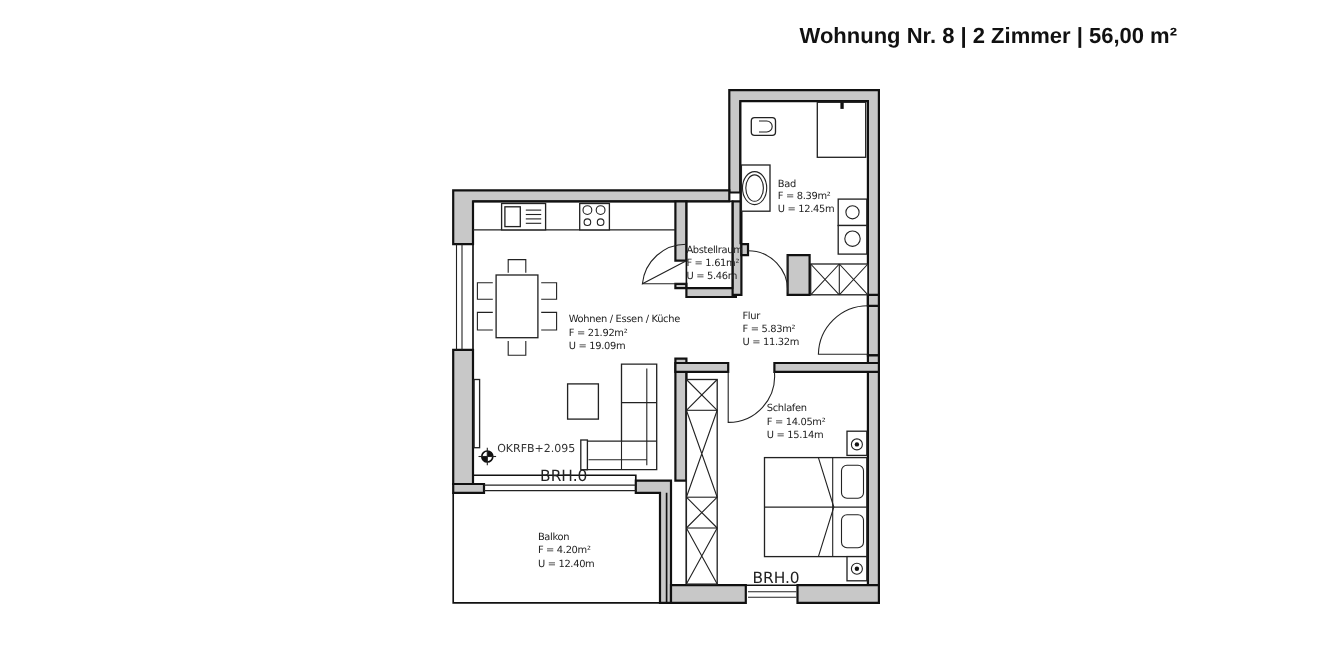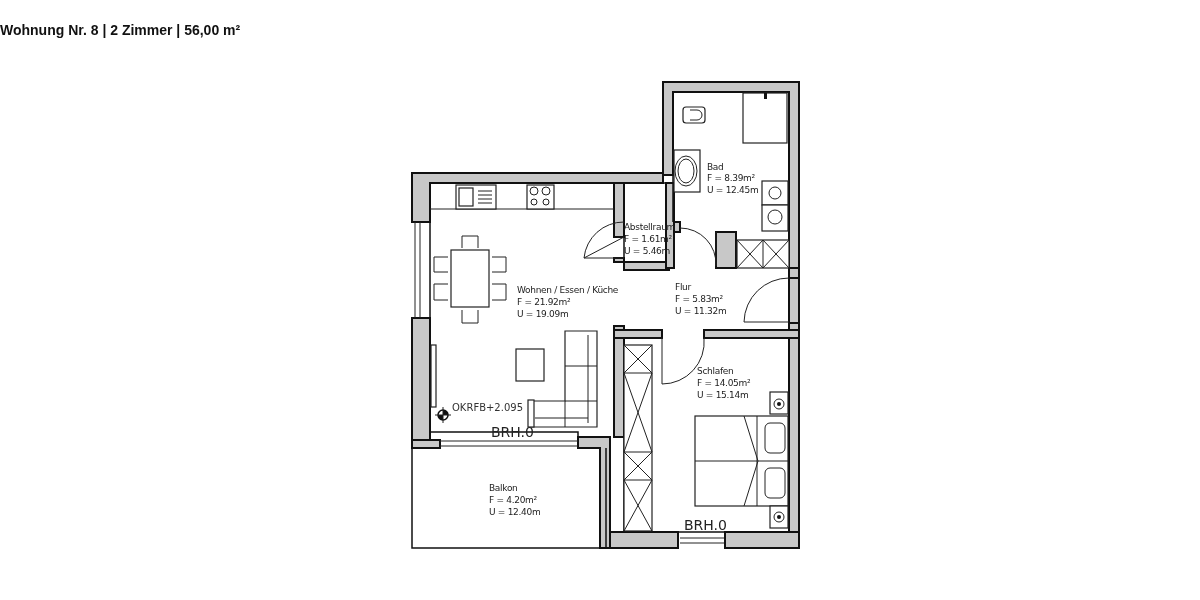--- a/index.html
+++ b/index.html
@@ -1,19 +1,19 @@
 <!DOCTYPE html>
 <html><head>
   <meta charset="utf-8">
   <style>
     html, body { margin: 0; padding: 0; background: #ffffff; }
     body { width: 1200px; height: 600px; position: relative; overflow: hidden; font-family: "Liberation Sans", sans-serif; }
     .title {
-      position: absolute; left: 0; top: 22px; width: 1070px; text-align: left;
-      font-family: "Liberation Sans", sans-serif; font-weight: bold; font-size: 14px; color: #111;
+      position: absolute; left: 0; top: 22px; width: 1070px; text-align: right;
+      font-family: "Liberation Sans", sans-serif; font-weight: bold; font-size: 20px; color: #111;
     }
     svg.plan { position: absolute; left: 0; top: 0; }
     .lbl { font-family: "DejaVu Sans", sans-serif; font-size: 9px; fill: #222; letter-spacing: -0.3px; }
     .lbl-sm { font-family: "DejaVu Sans", sans-serif; font-size: 10px; fill: #333; }
     .lbl-brh { font-family: "DejaVu Sans", sans-serif; font-size: 14px; fill: #222; }
     .wall { fill: #c8c8c8; stroke: #111; stroke-width: 2; }
     .line { stroke: #111; stroke-width: 1.5; fill: none; }
     .thin { stroke: #222; stroke-width: 1; fill: none; }
     .furn { stroke: #222; stroke-width: 1.2; fill: #fff; }
   </style>

